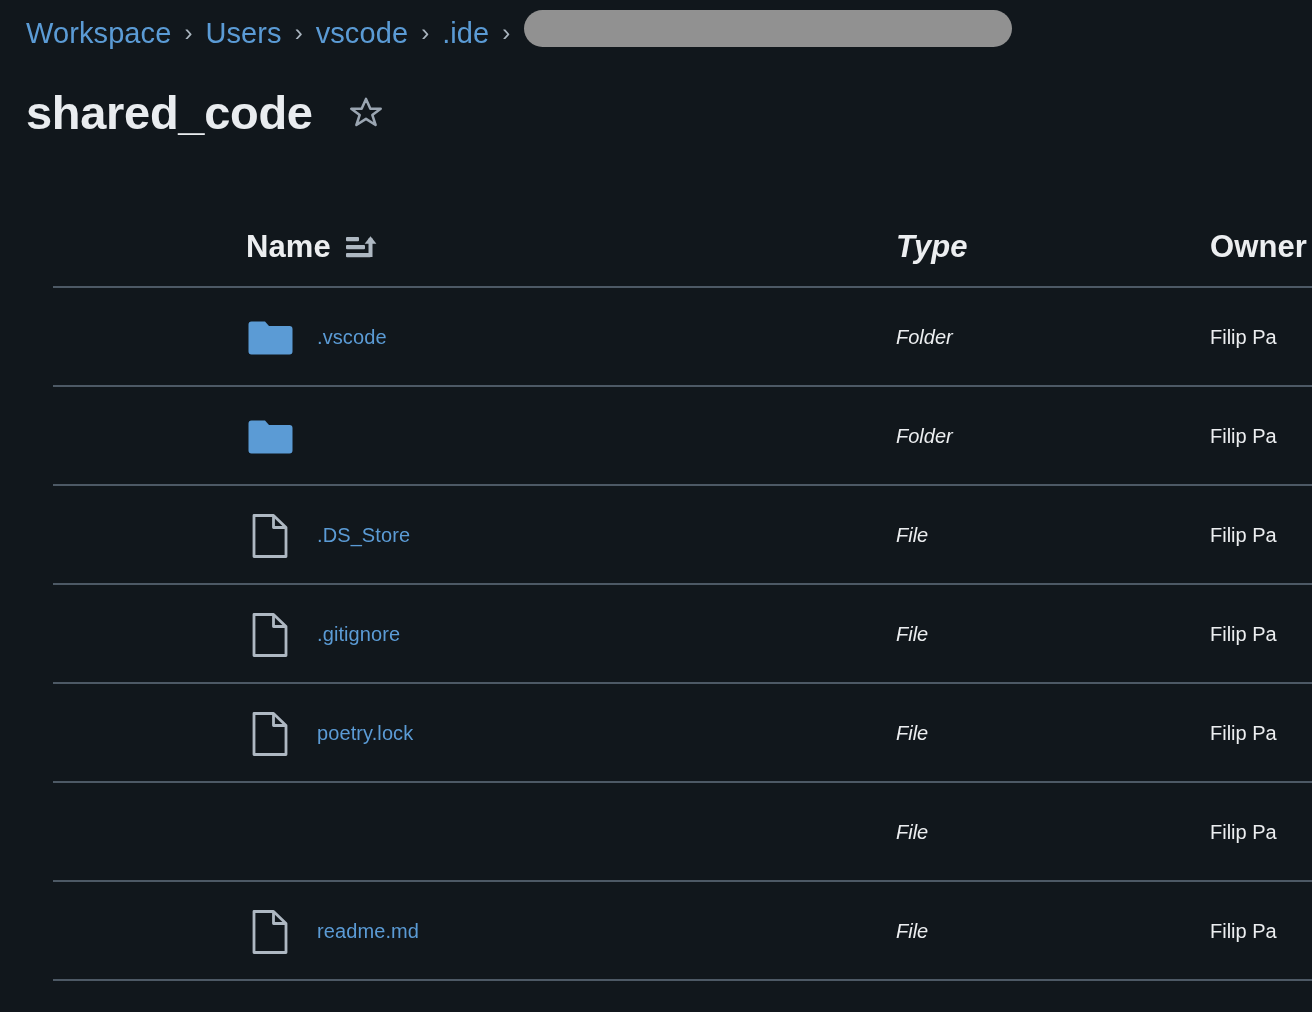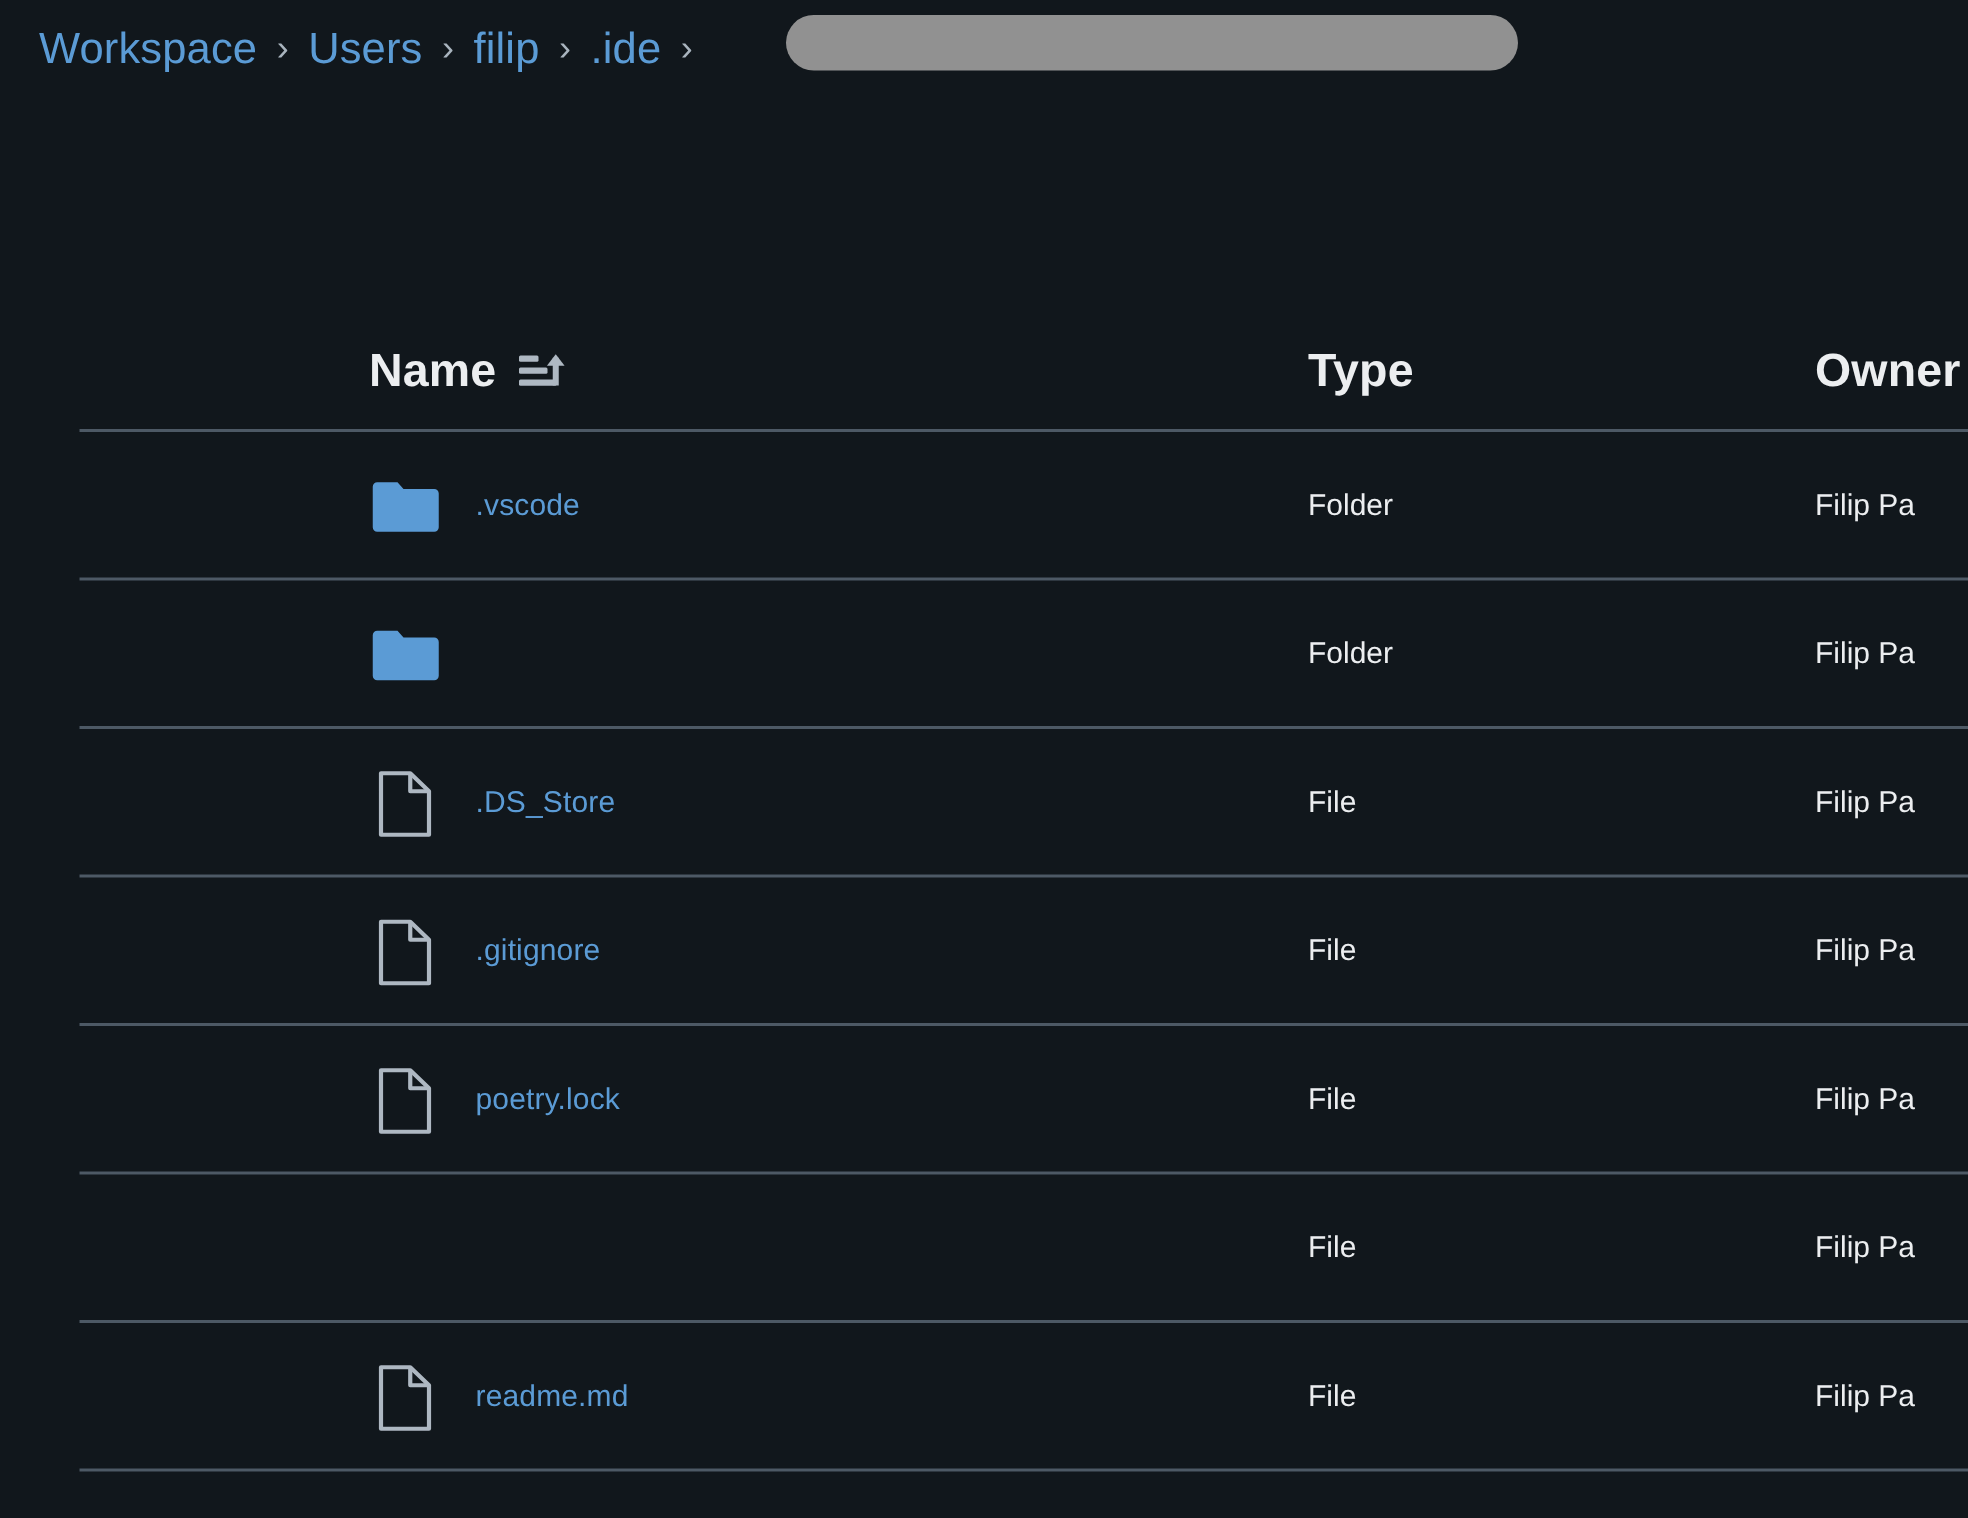--- a/index.html
+++ b/index.html
@@ -110,22 +110,23 @@
 
   .cell-name {
     position: absolute;
     left: 218px;
     display: flex;
     align-items: center;
     height: 100%;
   }
   .cell-type {
     position: absolute;
-    left: 844px;
+    left: 868px;
     white-space: nowrap;
+    font-style: italic;
   }
   .cell-owner {
     position: absolute;
     left: 1182px;
     white-space: nowrap;
   }
 
   .row.header .cell-name,
   .row.header .cell-type,
   .row.header .cell-owner {
@@ -169,27 +170,35 @@
 </head>
 <body>
 
 <div class="page">
 
   <nav class="breadcrumb" id="breadcrumb">
       <span class="crumb">Workspace</span>
       <span class="crumb-sep">›</span>
       <span class="crumb">Users</span>
       <span class="crumb-sep">›</span>
-      <span class="crumb">filip</span>
+      <span class="crumb">vscode</span>
       <span class="crumb-sep">›</span>
       <span class="crumb">.ide</span>
       <span class="crumb-sep">›</span>
     </nav>
   <div class="redaction"></div>
 
+  <div class="title-row">
+    <h1 class="page-title">shared_code</h1>
+    <span class="star-btn">
+      <svg width="36" height="36" viewBox="0 0 24 24" fill="none" stroke="#9aa5b1" stroke-width="1.7" stroke-linejoin="round" stroke-linecap="round">
+        <polygon points="12,2.6 14.9,9.1 21.8,9.1 16.2,13.3 18.4,20 12,15.9 5.6,20 7.8,13.3 2.2,9.1 9.1,9.1"></polygon>
+      </svg>
+    </span>
+  </div>
 
   <div class="table">
 
     <div class="row header">
       <div class="cell-name">
         <span>Name</span>
         <span class="sort-icon">
           <svg width="34" height="30" viewBox="0 0 34 30" fill="none">
             <rect x="1" y="5" width="13" height="4.2" rx="1" fill="#aeb8c2"></rect>
             <rect x="1" y="13" width="19" height="4.2" rx="1" fill="#aeb8c2"></rect>

